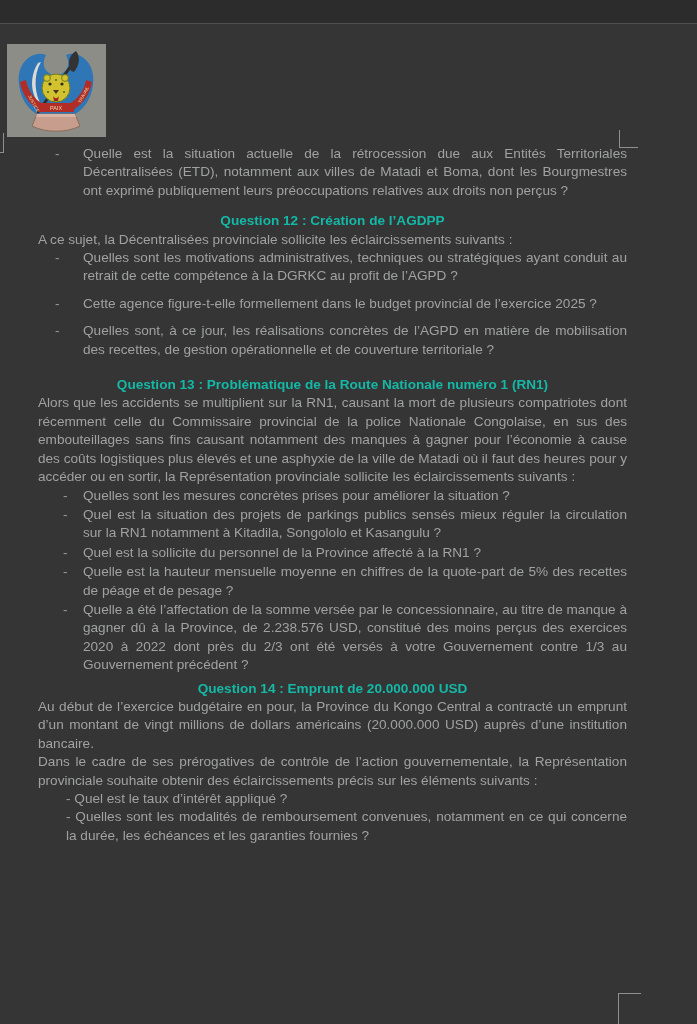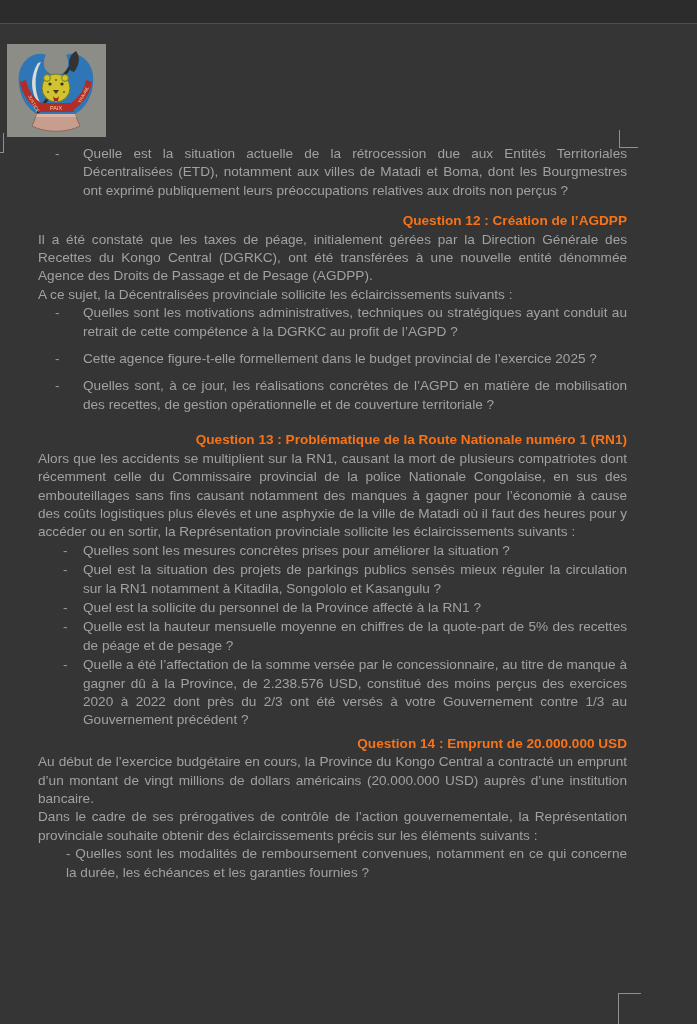--- a/index.html
+++ b/index.html
@@ -19,21 +19,21 @@
     position:absolute; left:7px; top:44px; width:99px; height:93px;
   }
   .content {
     position:absolute; left:38px; top:145px; width:589px;
     color:#a0a1a1;
     font-size:13.6px; line-height:18.4px;
     text-align:justify;
   }
   .content p { margin:0; }
   .heading {
-    font-weight:700; color:#f97316; text-align:right;
+    font-weight:700; color:#14b8a6; text-align:center;
   }
   .bullet { display:flex; }
   .bullet .dash { flex:0 0 auto; color:#9a9b9b; }
   .bullet.l1 { padding-left:17px; }
   .bullet.l1 .dash { width:28px; }
   .bullet.l2 { padding-left:25px; }
   .bullet.l2 .dash { width:20px; }
   .bullet .btxt { flex:1 1 auto; text-align:justify; }
   .mb12 { margin-bottom:12px; }
   .mb9  { margin-bottom:9px; }
@@ -105,21 +105,20 @@
   </div>
 
   <div class="content">
 
     <div class="bullet l1 mb12">
       <span class="dash">-</span>
       <span class="btxt">Quelle est la situation actuelle de la rétrocession due aux Entités Territoriales Décentralisées (ETD), notamment aux villes de Matadi et Boma, dont les Bourgmestres ont exprimé publiquement leurs préoccupations relatives aux droits non perçus ?</span>
     </div>
 
     <p class="heading">Question 12 : Création de l’AGDPP</p>
-    <p class="mb8">Il a été constaté que les taxes de péage, initialement gérées par la Direction Générale des Recettes du Kongo Central (DGRKC), ont été transférées à une nouvelle entité dénommée Agence des Droits de Passage et de Pesage (AGDPP).</p>
     <p class="mb11">A ce sujet, la Décentralisées provinciale sollicite les éclaircissements suivants :</p>
 
     <div class="bullet l1 mb9">
       <span class="dash">-</span>
       <span class="btxt">Quelles sont les motivations administratives, techniques ou stratégiques ayant conduit au retrait de cette compétence à la DGRKC au profit de l’AGPD ?</span>
     </div>
     <div class="bullet l1 mb9">
       <span class="dash">-</span>
       <span class="btxt">Cette agence figure-t-elle formellement dans le budget provincial de l’exercice 2025 ?</span>
     </div>
@@ -146,23 +145,24 @@
     <div class="bullet l2 mb1">
       <span class="dash">-</span>
       <span class="btxt">Quelle est la hauteur mensuelle moyenne en chiffres de la quote-part de 5% des recettes de péage et de pesage ?</span>
     </div>
     <div class="bullet l2 mb5">
       <span class="dash">-</span>
       <span class="btxt">Quelle a été l’affectation de la somme versée par le concessionnaire, au titre de manque à gagner dû à la Province, de 2.238.576 USD, constitué des moins perçus des exercices 2020 à 2022 dont près du 2/3  ont été versés à votre Gouvernement contre 1/3 au Gouvernement précédent ?</span>
     </div>
 
     <p class="heading">Question 14 : Emprunt de 20.000.000 USD</p>
-    <p class="mb6">Au début de l’exercice budgétaire en cours, la Province du Kongo Central a contracté un emprunt d’un montant de vingt millions de dollars américains (20.000.000 USD) auprès d’une institution bancaire.</p>
+    <p class="mb6">Au début de l’exercice budgétaire en pour, la Province du Kongo Central a contracté un emprunt d’un montant de vingt millions de dollars américains (20.000.000 USD) auprès d’une institution bancaire.</p>
     <p class="mb8">Dans le cadre de ses prérogatives de contrôle de l’action gouvernementale, la Représentation provinciale souhaite obtenir des éclaircissements précis sur les éléments suivants :</p>
 
+    <p class="q14-line">- Quel est le taux d’intérêt appliqué ?</p>
     <p class="q14-line">- Quelles sont les modalités de remboursement convenues, notamment en ce qui concerne la durée, les échéances et les garanties fournies ?</p>
 
   </div>
 
   <div class="mark mark-top-right"></div>
   <div class="mark mark-bottom-right"></div>
   <div class="mark mark-left-edge"></div>
 
 </div>
 

